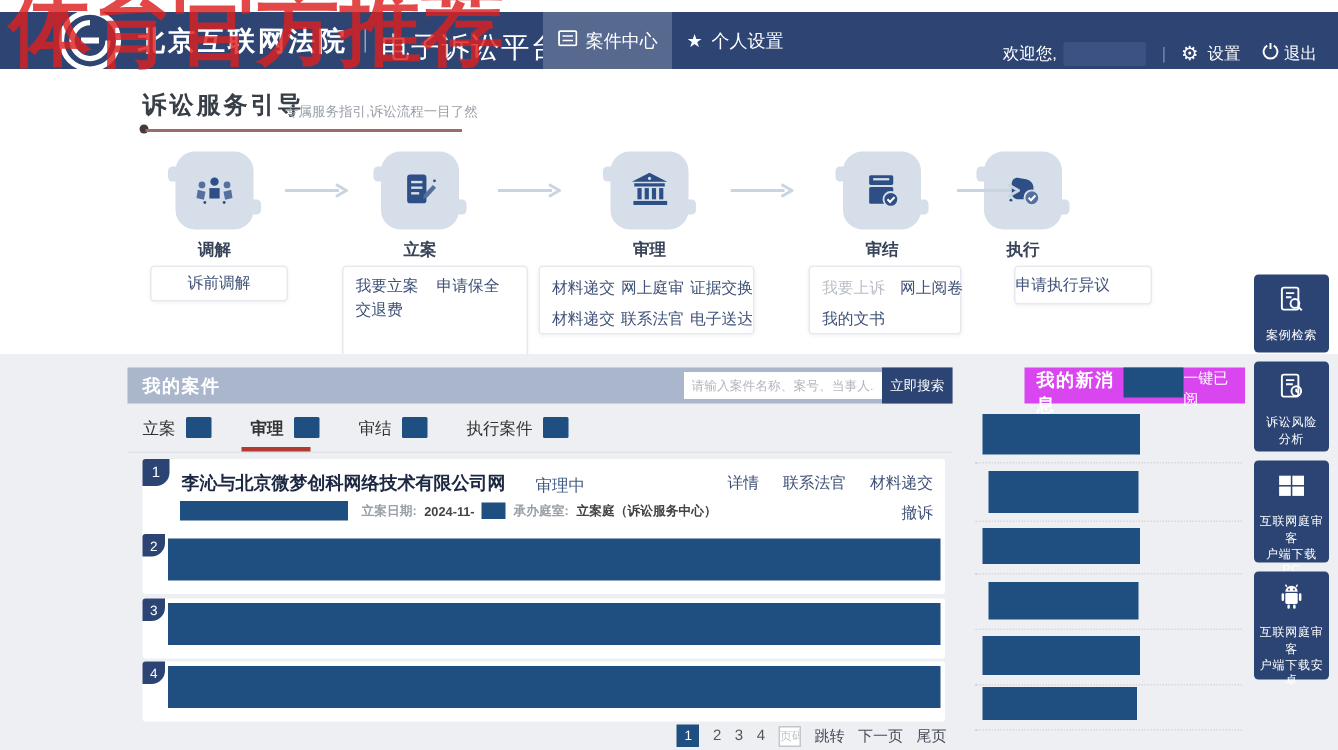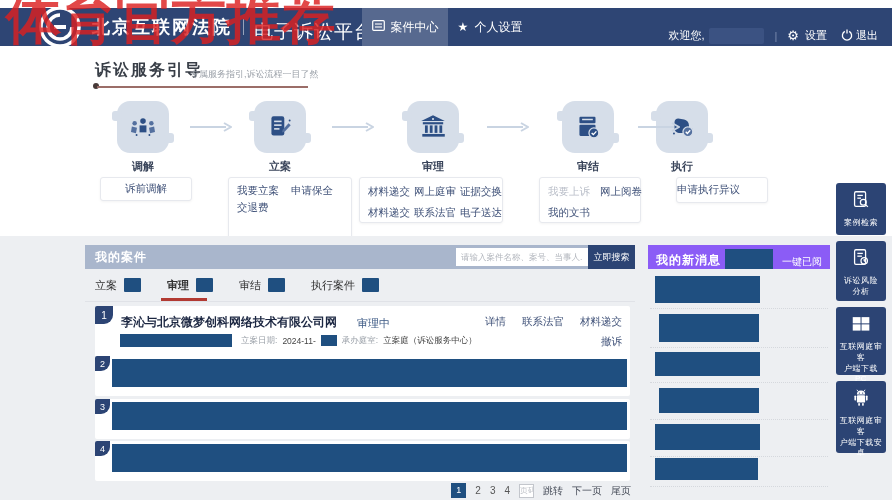--- a/index.html
+++ b/index.html
@@ -71,40 +71,40 @@
 .ptab .tbadge{width:17px;height:14px;background:#1f4f80;margin-left:7px;border-radius:1px;}
 .ptab.active{font-weight:bold;}
 .ptab.active:after{content:"";position:absolute;left:-6px;right:6px;bottom:-8px;height:3px;background:#b23a32;}
 .crow{position:absolute;left:10px;width:535px;background:#fff;border-radius:2px;}
 .row1{top:61px;height:52px;}
 .rbadge{position:absolute;left:0;top:0;width:18px;height:18px;background:#2c4474;color:#fff;font-size:10px;display:flex;align-items:center;justify-content:center;border-radius:2px 0 9px 0;}
 .case-title{position:absolute;left:26px;top:8px;font-size:12px;font-weight:bold;color:#1c2742;max-width:215px;white-space:nowrap;overflow:hidden;}
 .case-status{position:absolute;left:262px;top:10px;font-size:11px;color:#3d5a85;}
 .case-actions{position:absolute;right:8px;top:9px;display:flex;gap:16px;font-size:10.5px;color:#3f5178;}
 .case-withdraw{position:absolute;right:8px;top:29px;font-size:10.5px;color:#3f5178;cursor:pointer;}
-.meta{position:absolute;left:25px;top:28px;display:flex;align-items:center;gap:5px;font-size:8.5px;color:#444;}
+.meta{position:absolute;left:25px;top:28px;display:flex;align-items:center;gap:5px;font-size:8.5px;color:#444;font-weight:bold;}
 .meta .mlabel{color:#9aa0a8;}
 .meta-redact{width:112px;height:13px;background:#1f4f80;margin-right:4px;}
 .day-redact{width:16px;height:11px;background:#1f4f80;display:inline-block;}
 .rrow{height:40px;}
 .r2{top:111px;}
 .r3{top:154px;}
 .r4{top:196px;}
 .rrow .rbadge{width:15px;height:15px;font-size:9px;}
 .row-redact{position:absolute;left:17px;top:3px;right:3px;height:28px;background:#1f4f80;}
 .pagination{position:absolute;right:4px;top:238px;display:flex;align-items:center;gap:9px;font-size:10px;color:#555;}
 .pgcur{width:15px;height:15px;background:#1f4f80;color:#fff;text-align:center;line-height:15px;font-size:9px;}
 .pg{cursor:pointer;}
 .pg-input{width:15px;height:14px;border:1px solid #c3c6cc;font-size:8px;text-align:center;color:#555;}
 .pg-input::placeholder{color:#c0c3c9;}
 .pg-word{color:#454b57;cursor:pointer;}
 
 
 .panel-msg{position:absolute;left:648px;top:245px;width:182px;height:255px;}
-.mhead{height:24px;background:#8b5cf6;display:flex;align-items:flex-end;color:#fff;}
+.mhead{height:24px;background:#d946ef;display:flex;align-items:flex-start;color:#fff;margin-left:35px;}
 .mhead-title{font-size:12px;font-weight:bold;padding-left:8px;letter-spacing:1px;}
 .mbadge{width:48px;height:20px;background:#1f4f80;margin-left:4px;}
 .mark-read{margin-left:auto;padding-right:8px;font-size:10px;cursor:pointer;}
 .msg-bar{position:absolute;background:#1f4f80;}
 .msg-sep{position:absolute;left:2px;right:2px;border-top:1px dotted #d5d8dd;}
 
 
 .side-btn{position:absolute;left:836px;width:50px;background:#2c4474;border-radius:3px;color:#fff;text-align:center;padding:6px 2px 5px;cursor:pointer;}
 .side-btn .slbl{font-size:8px;line-height:1.35;white-space:pre-line;margin-top:3px;letter-spacing:.5px;}
 .sb1{top:183px;height:52px;}

